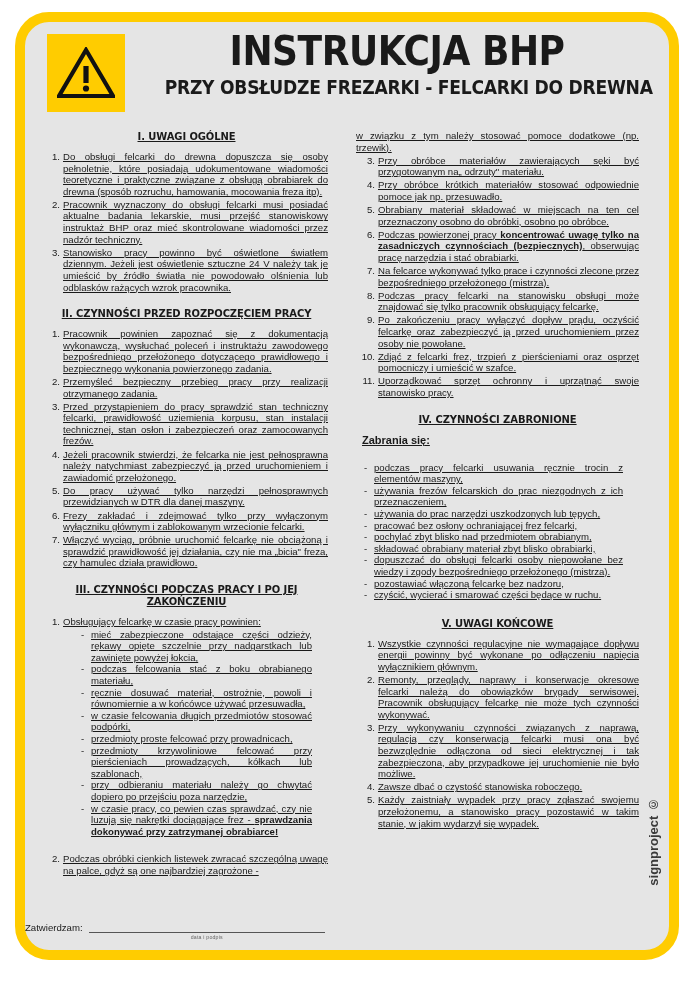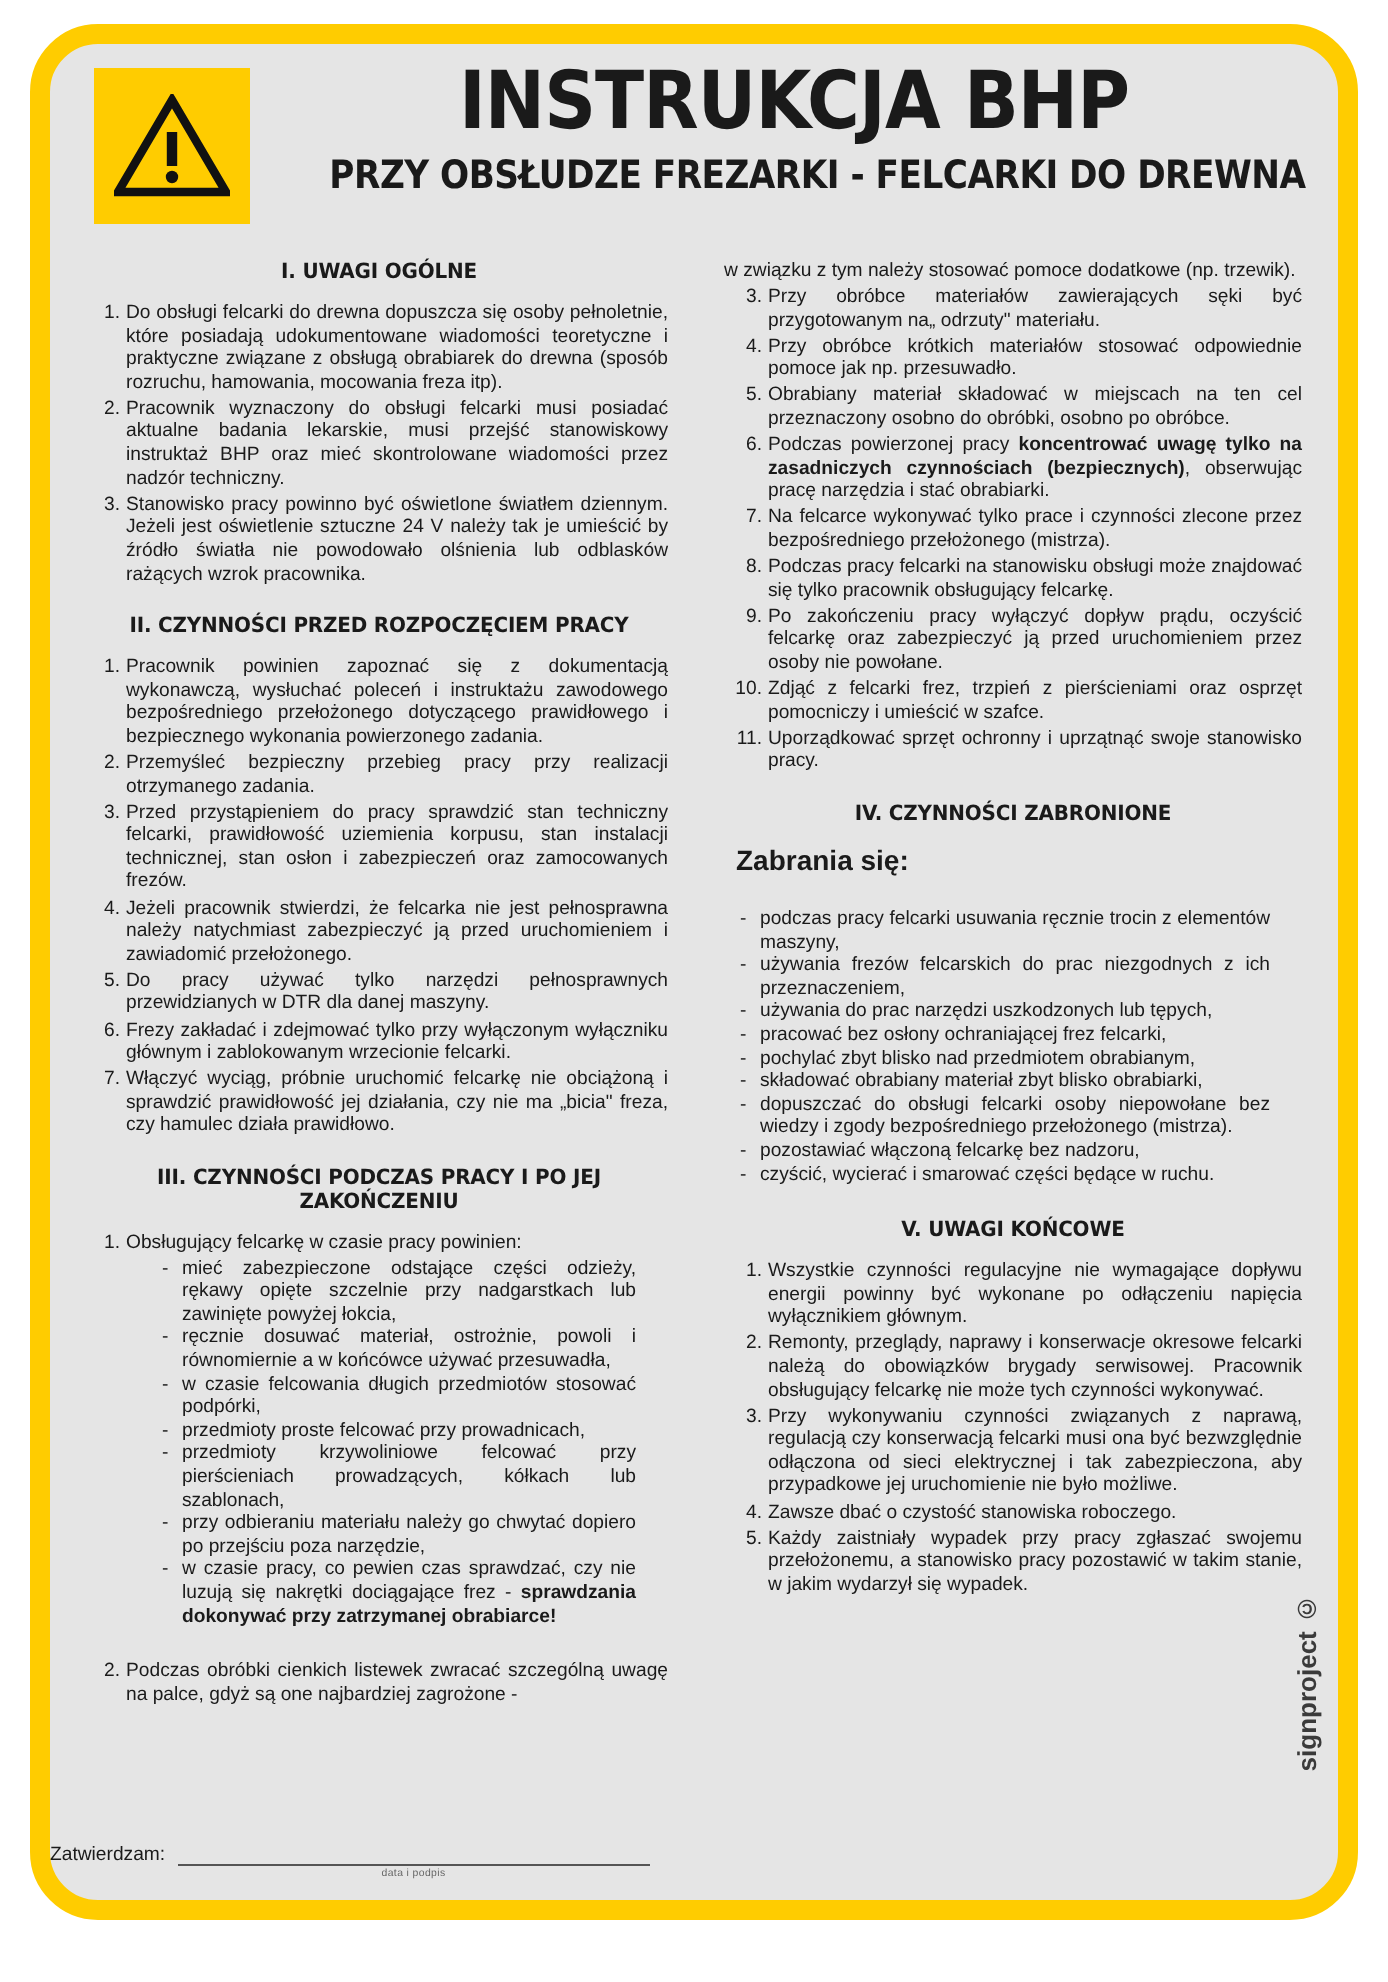--- a/index.html
+++ b/index.html
@@ -70,21 +70,22 @@
     white-space: nowrap;
   }
 
   
   .columns {
     position: absolute;
     left: 0; right: 0;
     top: 108px;
     bottom: 0;
     display: flex;
-    padding: 0 12px 0 14px;
+    padding: 0 24px 0 14px;
+    text-decoration: underline;
   }
   .col {
     width: 50%;
     padding: 0 10px;
   }
   .col-left  { padding-left: 6px;  padding-right: 14px; }
   .col-right { padding-left: 14px; padding-right: 6px; }
 
   h2.section {
     font-family: "DejaVu Sans", sans-serif;
@@ -139,21 +140,21 @@
     left: 2px; top: 0;
   }
   ol.list > li > ul.dash { margin-top: 1px; }
 
   .plain {
     font-size: 9.6px;
     line-height: 11.6px;
     text-align: justify;
   }
   .lead-bold {
-    font-size: 14px;
+    font-size: 11px;
     font-weight: bold;
     margin: 0 0 2px 6px;
   }
   b { font-weight: bold; }
 
   
   .approve {
     position: absolute;
     left: 0; bottom: 16px;
     width: 300px;
@@ -244,20 +245,21 @@
         <li><span class="num">7.</span><span>Włączyć wyciąg, próbnie uruchomić felcarkę nie obciążoną i sprawdzić prawidłowość jej działania, czy nie ma „bicia" freza, czy hamulec działa prawidłowo.</span></li>
       </ol>
 
       <h2 class="section">III. CZYNNOŚCI PODCZAS PRACY I PO JEJ ZAKOŃCZENIU</h2>
       <ol class="list">
         <li>
           <span class="num">1.</span>
           <span>Obsługujący felcarkę w czasie pracy powinien:</span>
           <ul class="dash">
             <li>mieć zabezpieczone odstające części odzieży, rękawy opięte szczelnie przy nadgarstkach lub zawinięte powyżej łokcia,</li>
+            <li>podczas felcowania stać z boku obrabianego materiału,</li>
             <li>ręcznie dosuwać materiał, ostrożnie, powoli i równomiernie a w końcówce używać przesuwadła,</li>
             <li>w czasie felcowania długich przedmiotów stosować podpórki,</li>
             <li>przedmioty proste felcować przy prowadnicach,</li>
             <li>przedmioty krzywoliniowe felcować przy pierścieniach prowadzących, kółkach lub szablonach,</li>
             <li>przy odbieraniu materiału należy go chwytać dopiero po przejściu poza narzędzie,</li>
             <li><span>w czasie pracy, co pewien czas sprawdzać, czy nie luzują się nakrętki dociągające frez - </span><b>sprawdzania dokonywać przy zatrzymanej  obrabiarce!</b></li>
           </ul>
         </li>
         <li><span class="num">2.</span><span>Podczas obróbki cienkich listewek zwracać szczególną uwagę na palce, gdyż są one najbardziej zagrożone -</span></li>
       </ol>

